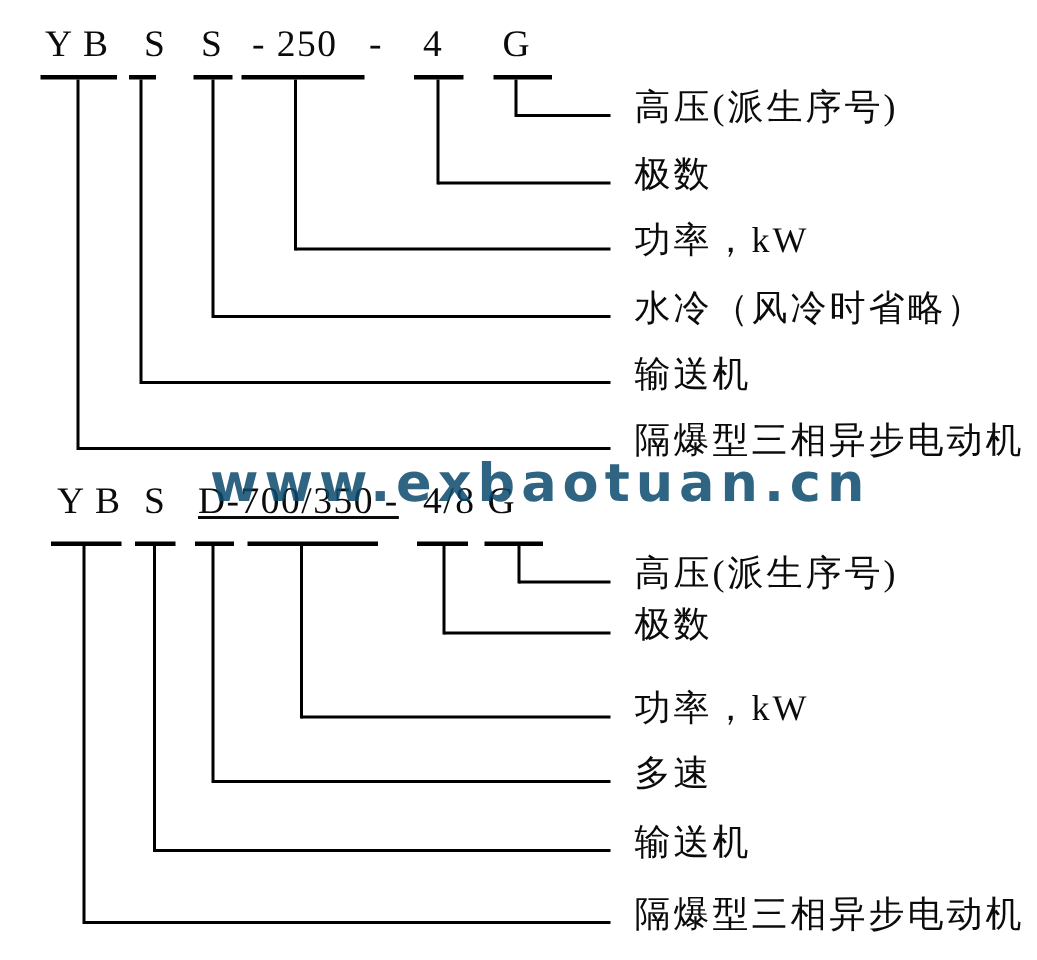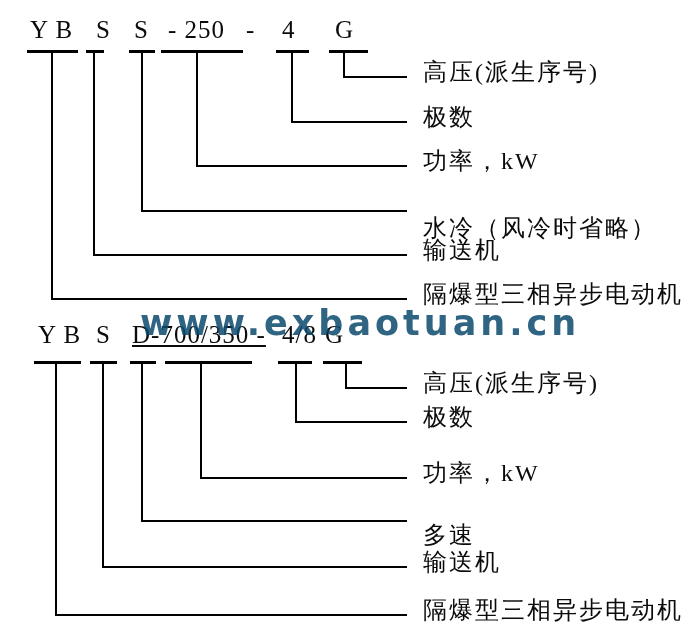--- a/index.html
+++ b/index.html
@@ -73,21 +73,21 @@
         <div class="vline" style="left: 51px; top: 53px; height: 247px;"></div>
         <div class="hline" style="left: 52px; top: 298px; width: 355px;"></div>
         <div class="dlabel" style="left: 423px; top: 282px;">隔爆型三相异步电动机</div>
         <div class="bar" style="left: 86px; top: 50px; width: 18px;"></div>
         <div class="vline" style="left: 93px; top: 53px; height: 203px;"></div>
         <div class="hline" style="left: 94px; top: 254px; width: 313px;"></div>
         <div class="dlabel" style="left: 423px; top: 238px;">输送机</div>
         <div class="bar" style="left: 129px; top: 50px; width: 26px;"></div>
         <div class="vline" style="left: 141px; top: 53px; height: 159px;"></div>
         <div class="hline" style="left: 142px; top: 210px; width: 265px;"></div>
-        <div class="dlabel" style="left: 423px; top: 194px; margin-top: 22px;">水冷（风冷时省略）</div>
+        <div class="dlabel" style="left: 423px; top: 194px;">水冷（风冷时省略）</div>
         <div class="bar" style="left: 161px; top: 50px; width: 82px;"></div>
         <div class="vline" style="left: 196px; top: 53px; height: 114px;"></div>
         <div class="hline" style="left: 197px; top: 165px; width: 210px;"></div>
         <div class="dlabel" style="left: 423px; top: 149px;">功率，kW</div>
         <div class="bar" style="left: 276px; top: 50px; width: 33px;"></div>
         <div class="vline" style="left: 291px; top: 53px; height: 70px;"></div>
         <div class="hline" style="left: 292px; top: 121px; width: 115px;"></div>
         <div class="dlabel" style="left: 423px; top: 105px;">极数</div>
         <div class="bar" style="left: 329px; top: 50px; width: 39px;"></div>
         <div class="vline" style="left: 343px; top: 53px; height: 25px;"></div>
@@ -104,21 +104,21 @@
         <div class="vline" style="left: 55px; top: 364px; height: 252px;"></div>
         <div class="hline" style="left: 56px; top: 614px; width: 351px;"></div>
         <div class="dlabel" style="left: 423px; top: 598px;">隔爆型三相异步电动机</div>
         <div class="bar" style="left: 90px; top: 361px; width: 27px;"></div>
         <div class="vline" style="left: 102px; top: 364px; height: 204px;"></div>
         <div class="hline" style="left: 103px; top: 566px; width: 304px;"></div>
         <div class="dlabel" style="left: 423px; top: 550px;">输送机</div>
         <div class="bar" style="left: 130px; top: 361px; width: 26px;"></div>
         <div class="vline" style="left: 141px; top: 364px; height: 158px;"></div>
         <div class="hline" style="left: 142px; top: 520px; width: 265px;"></div>
-        <div class="dlabel" style="left: 423px; top: 504px; margin-top: 19px;">多速</div>
+        <div class="dlabel" style="left: 423px; top: 504px;">多速</div>
         <div class="bar" style="left: 165px; top: 361px; width: 87px;"></div>
         <div class="vline" style="left: 200px; top: 364px; height: 115px;"></div>
         <div class="hline" style="left: 201px; top: 477px; width: 206px;"></div>
         <div class="dlabel" style="left: 423px; top: 461px;">功率，kW</div>
         <div class="bar" style="left: 278px; top: 361px; width: 34px;"></div>
         <div class="vline" style="left: 295px; top: 364px; height: 59px;"></div>
         <div class="hline" style="left: 296px; top: 421px; width: 111px;"></div>
         <div class="dlabel" style="left: 423px; top: 405px;">极数</div>
         <div class="bar" style="left: 323px; top: 361px; width: 39px;"></div>
         <div class="vline" style="left: 345px; top: 364px; height: 25px;"></div>

